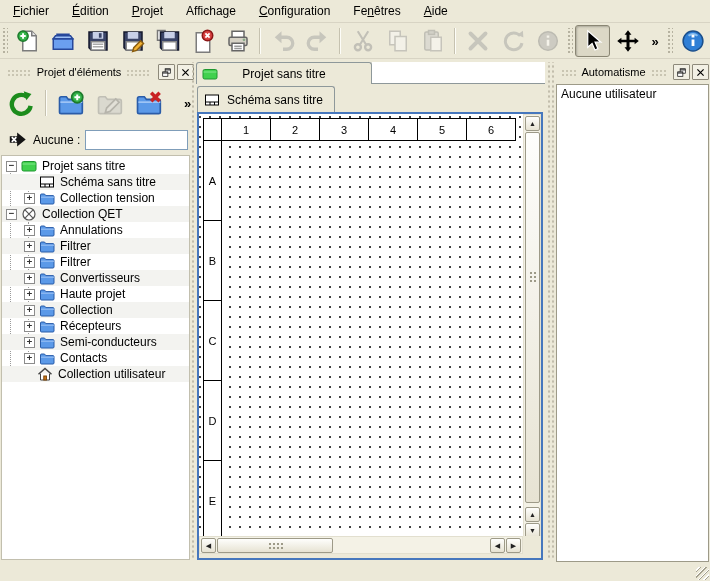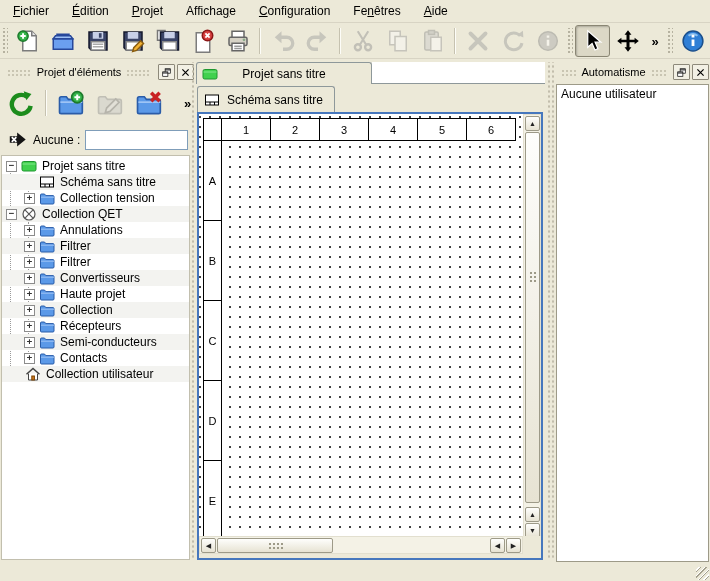--- a/index.html
+++ b/index.html
@@ -405,21 +405,21 @@
       <span class="tlabel">Semi-conducteurs</span>
     </div>
     <div class="trow" style="padding-left: 22px;">
       <span class="exp">+</span>
       <span class="ticon"><svg viewBox="0 0 16 16">
           <path d="M1.5 5c0-.6.4-1 1-1h3l1.3 1.6h7.2c.6 0 1 .4 1 1v6.4c0 .6-.4 1-1 1H2.5c-.6 0-1-.4-1-1z" fill="#5b99e8" stroke="#2a5ca8"></path>
           <path d="M2 7.2h13" stroke="#9ec4f5"></path>
         </svg></span>
       <span class="tlabel">Contacts</span>
     </div>
-    <div class="trow alt" style="padding-left: 8px;">
+    <div class="trow alt" style="padding-left: 20px;">
       <span class="exp hide"></span>
       <span class="ticon"><svg viewBox="0 0 16 16">
           <path d="M1.5 8.2L8 2.4l6.5 5.8" fill="none" stroke="#444" stroke-width="1.5"></path>
           <path d="M3.5 7.6v6.4h9V7.6" fill="#fff" stroke="#444"></path>
           <rect x="6.8" y="10" width="2.6" height="4" fill="#cf7a1e" stroke="#7a4200"></rect>
         </svg></span>
       <span class="tlabel">Collection utilisateur</span>
     </div>
   </div>
 

